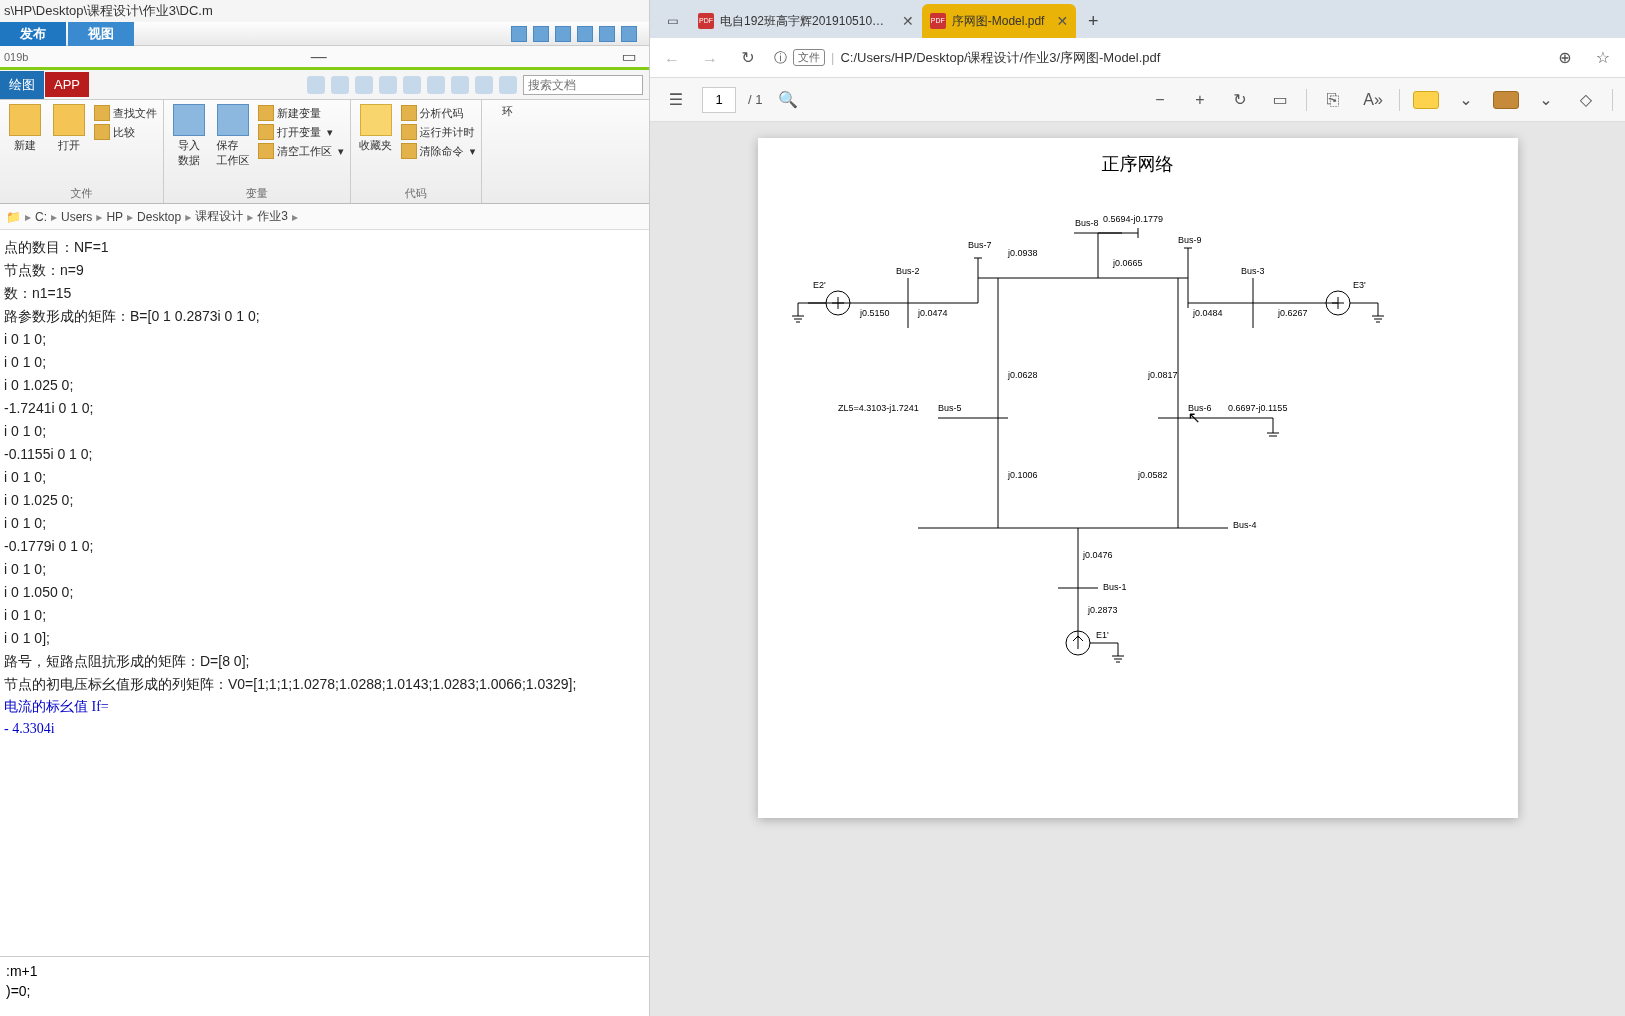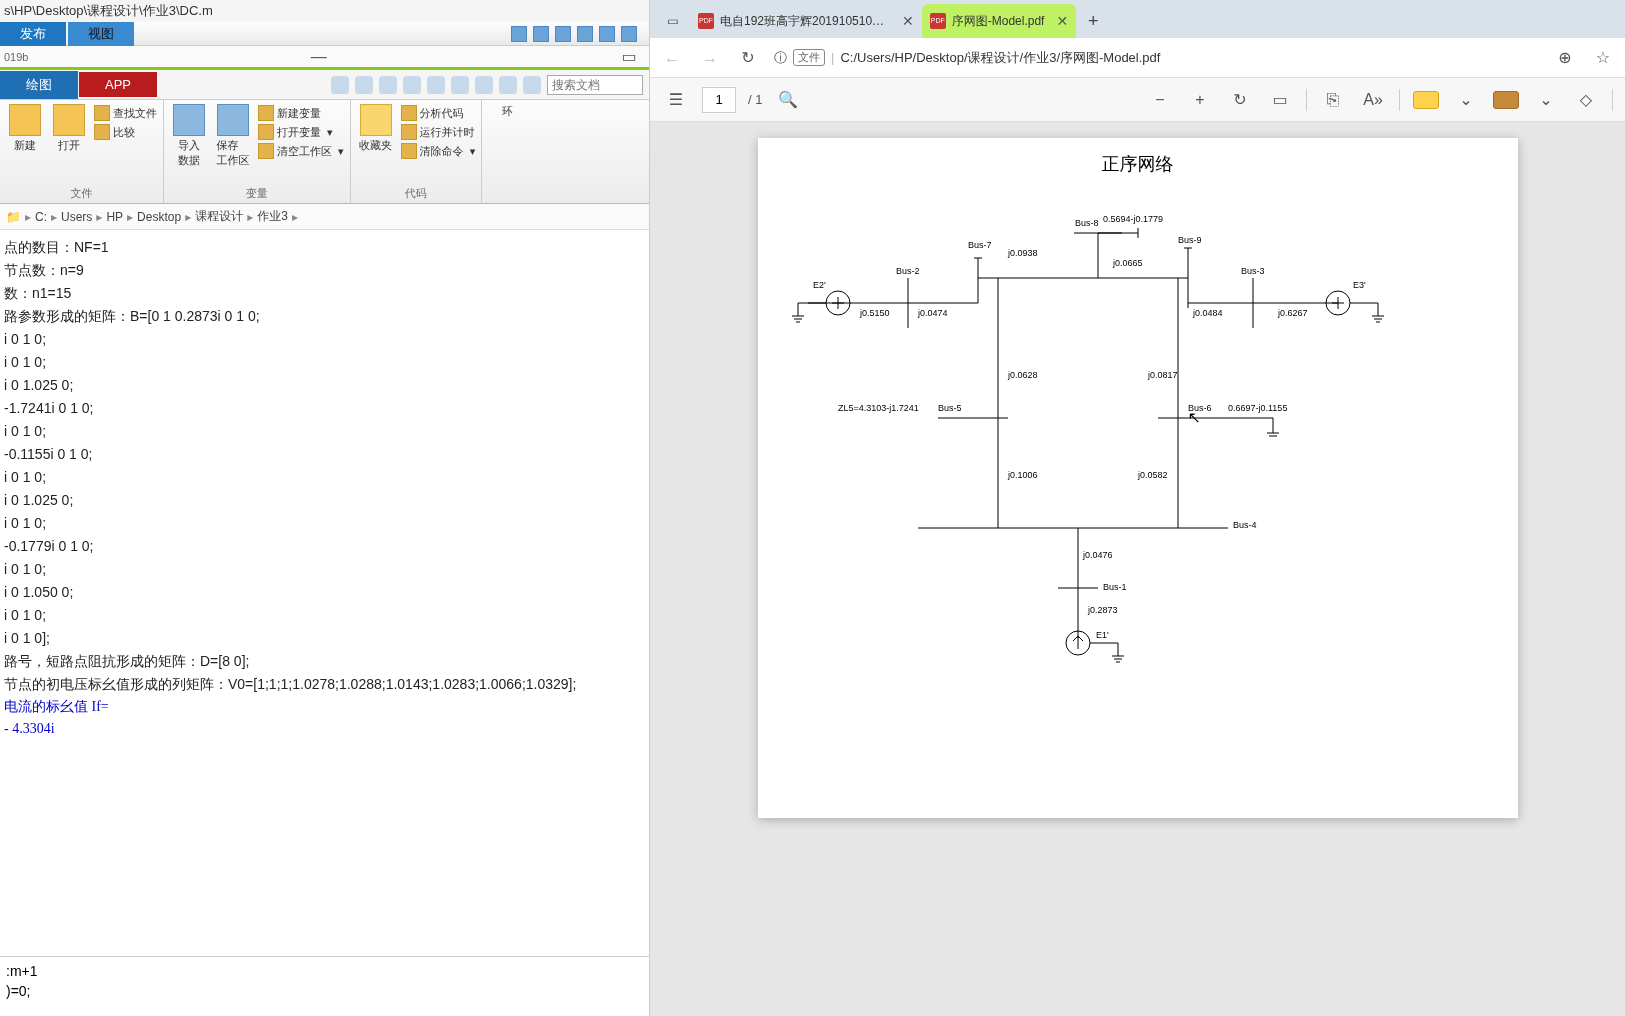--- a/index.html
+++ b/index.html
@@ -2,33 +2,33 @@
 <html><head>
 <meta charset="utf-8">
 <style>
 * { margin: 0; padding: 0; box-sizing: border-box; font-family: "Microsoft YaHei", Arial, sans-serif; }
 body { width: 1625px; height: 1016px; display: flex; background: #f0f0f0; overflow: hidden; }
 .left-pane { width: 650px; height: 100%; background: #fff; display: flex; flex-direction: column; border-right: 1px solid #ccc; }
 .right-pane { flex: 1; height: 100%; background: #fff; display: flex; flex-direction: column; }
 
 
 .matlab-title { height: 22px; background: #f5f5f5; font-size: 13px; padding-left: 4px; display:flex; align-items:center; color:#333; }
-.matlab-menubar { height: 24px; background: linear-gradient(#fdfdfd,#e9e9e9); display:flex; align-items:center; border-bottom:1px solid #ccc; }
+.matlab-menubar { height: 24px; background: linear-gradient(#fdfdfd,#e9e9e9); display:flex; align-items:center; border-bottom:1px solid #ccc;font-weight:bold; }
 .matlab-menubar span { font-size:13px; color:#fff; background:#1f77c1; padding:3px 20px; margin-right:2px; cursor:pointer; }
 .matlab-menubar span.plain { color:#333; background:transparent; }
 .mini-icons { margin-left:auto; display:flex; gap:6px; padding-right:12px; }
 .mini-icons div { width:16px; height:16px; background:#6aa3d6; border:1px solid #4b89c4; }
 .version-row { height:24px; background:#fafafa; font-size:11px; color:#666; padding-left:4px; display:flex; align-items:center; border-bottom:3px solid #84cc16; }
 .version-row .winbtn { margin-left:auto; width:40px; text-align:center; font-size:16px; color:#555; }
 .tabs-row { height:30px; background:#f5f5f5; display:flex; align-items:center; border-bottom:1px solid #ccc; }
-.tabs-row .tab { font-size:13px; padding:5px 26px; color:#fff; background:#1f6fb5; margin-right:1px; }
+.tabs-row .tab { font-size:13px; padding:5px 9px; color:#fff; background:#1f6fb5; margin-right:1px; }
 .tabs-row .tab.light { background:#b91c1c; }
 .search-area { margin-left:auto; display:flex; align-items:center; gap:6px; padding-right:6px; }
 .search-area .ic { width:18px; height:18px; background:#c6d9ea; border-radius:3px; }
-.search-area input { font-size:12px; height:20px; width:96px; border:1px solid #aaa; padding:0 4px; }
+.search-area input { font-size:12px; height:20px; width:120px; border:1px solid #aaa; padding:0 4px; }
 .ribbon { height: 104px; background: linear-gradient(#fcfcfc,#ececec); display:flex; border-bottom:1px solid #bbb; overflow:hidden; }
 .ribbon-group { border-right:1px solid #ccc; padding:4px 6px 2px; display:flex; flex-direction:column; }
 .rg-items { display:flex; gap:6px; flex:1; }
 .rb-big { display:flex; flex-direction:column; align-items:center; font-size:11px; color:#333; min-width:38px; cursor:pointer; }
 .rb-big .ico { width:32px; height:32px; background:#f4c454; border:1px solid #caa23b; margin-bottom:2px; }
 .rb-big .ico.blue { background:#8cb8e0; border-color:#5a8fc2; }
 .rb-big .ico.star { background:#f9d56e; border-color:#d3ad3c; }
 .rb-small-col { display:flex; flex-direction:column; gap:1px; font-size:11px; color:#333; justify-content:flex-start; }
 .rb-small-col div { display:flex; align-items:center; gap:3px; cursor:pointer; padding:1px 0; }
 .rb-small-col .si { width:16px; height:16px; background:#e4b24a; border:1px solid #c89830; }
@@ -36,21 +36,21 @@
 .path-bar { height:26px; background:#fafafa; border-bottom:1px solid #ddd; display:flex; align-items:center; font-size:12px; color:#444; gap:4px; padding-left:6px; }
 .path-bar .crumb { cursor:pointer; }
 .path-bar .sep { color:#888; }
 .code-area { flex:1; background:#fff; font-family: "Consolas","Courier New",monospace; font-size:14px; color:#222; padding:6px 4px; line-height:22px; white-space:pre; overflow-y:auto; }
 .code-area .blue { color:#0000cc;font-family:Liberation Serif, serif; }
 .bottom-area { height:60px; border-top:1px solid #ccc; font-family:"Consolas",monospace; font-size:14px; padding:4px 6px; line-height:20px; }
 
 
 .edge-tabbar { height:38px; background:#d9e1ea; display:flex; align-items:flex-end; padding-left:6px; }
 .edge-tab { height:34px; background:#d9e1ea; display:flex; align-items:center; font-size:12px; color:#333; padding:0 8px; border-radius:6px 6px 0 0; max-width:260px; gap:6px; cursor:pointer; }
-.edge-tab.active { background:#bef264; }
+.edge-tab.active { background:#eab308; }
 .edge-tab .pdf-ic { width:16px; height:16px; background:#c33; border-radius:2px; position:relative; }
 .edge-tab .pdf-ic::after { content:"PDF"; color:#fff; font-size:7px; position:absolute; top:4px; left:1px; }
 .edge-tab .close { margin-left:6px; color:#555; font-size:14px; }
 .edge-tab.sidebar-btn { width:34px; justify-content:center; }
 .edge-newtab { width:34px; height:34px; display:flex; align-items:center; justify-content:center; font-size:18px; color:#444; cursor:pointer; }
 .edge-toolbar { height:40px; background:#fff; border-bottom:1px solid #ddd; display:flex; align-items:center; padding:0 10px; gap:14px; }
 .et-btn { width:24px; height:24px; display:flex; align-items:center; justify-content:center; color:#555; font-size:16px; cursor:pointer; border-radius:4px; }
 .et-btn.disabled { color:#bbb; }
 .et-url { flex-shrink:1; display:flex; align-items:center; gap:6px; font-size:13px; color:#555; }
 .et-url .badge { border:1px solid #888; border-radius:3px; font-size:11px; padding:0 4px; color:#666; }
@@ -70,21 +70,21 @@
 </style>
 </head>
 <body>
 
 <div class="left-pane">
   <div class="matlab-title">
     <span>s\HP\Desktop\课程设计\作业3\DC.m</span>
   </div>
   <div class="matlab-menubar">
     <span>发布</span>
-    <span class="plain" style="background:#3a8acf;color:#0f172a">视图</span>
+    <span class="plain" style="background:#3a8acf;color:#ffffff">视图</span>
     <div class="mini-icons">
       <div></div>
       <div></div>
       <div></div>
       <div></div>
       <div></div>
       <div></div>
     </div>
   </div>
   <div class="version-row">

